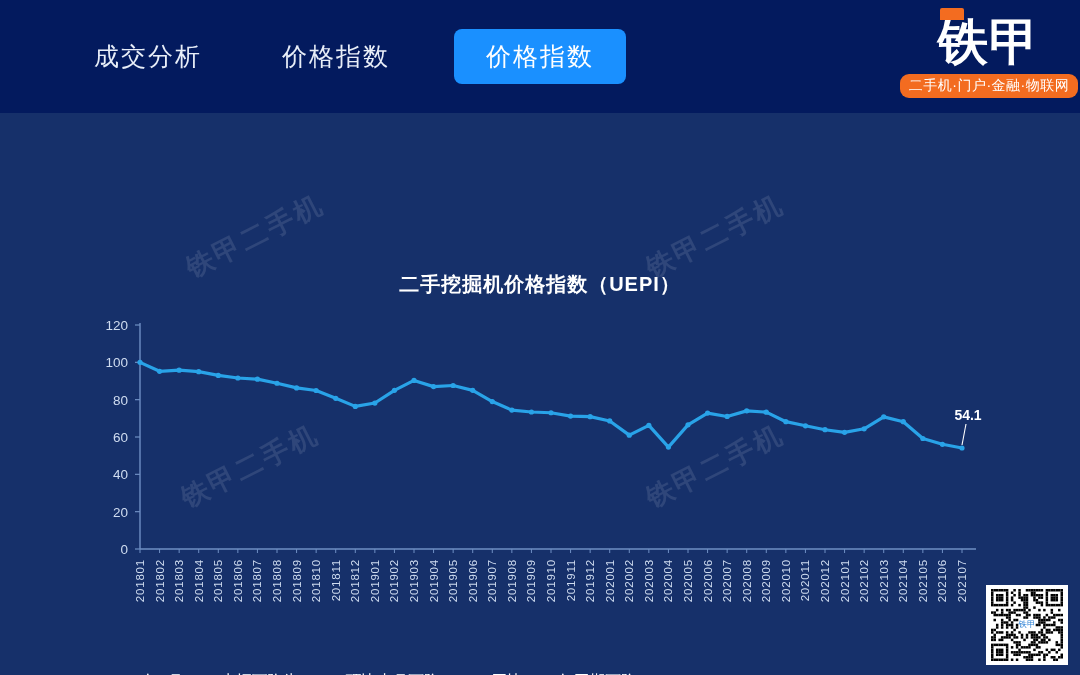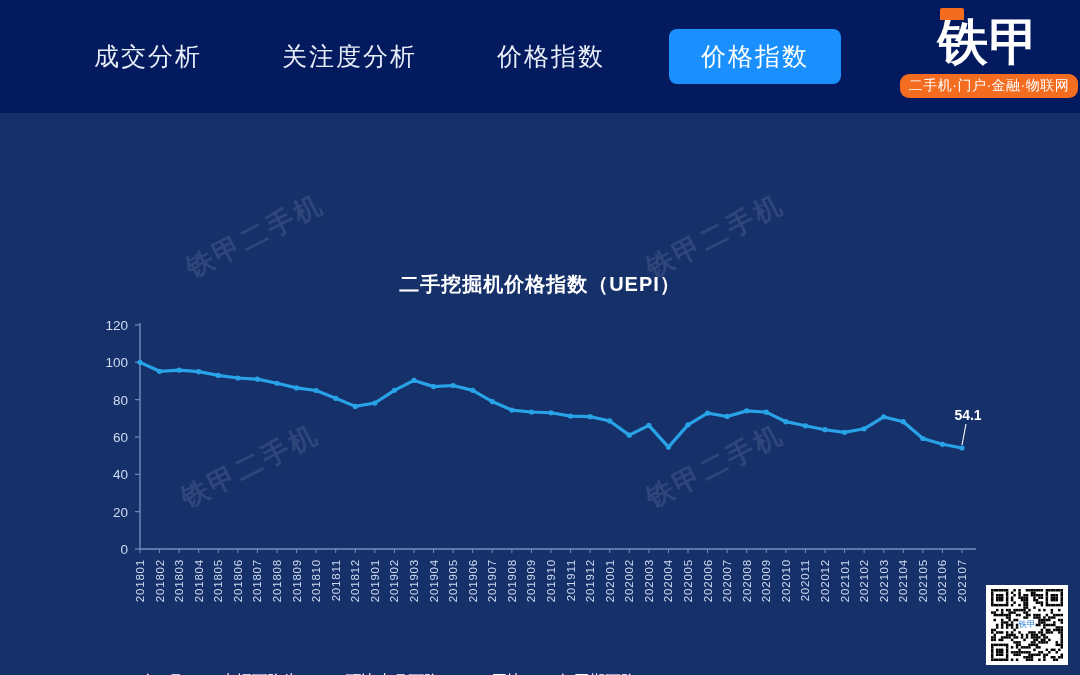--- a/index.html
+++ b/index.html
@@ -135,21 +135,20 @@
   .qr-frame svg { display: block; }
 </style>
 </head>
 <body>
 
 <div id="root">
 
   <div class="header">
     <div class="nav">
       <div class="nav-item">成交分析</div>
-      <div class="nav-item">关注度分析</div>
       <div class="nav-item">价格指数</div>
       <div class="nav-item active">价格指数</div>
     </div>
 
     <div class="logo-box">
       <div class="logo-main">
         <span class="logo-tick"></span>
         <span>铁甲</span>
       </div>
       <div class="logo-sub">二手机·门户·金融·物联网</div>

